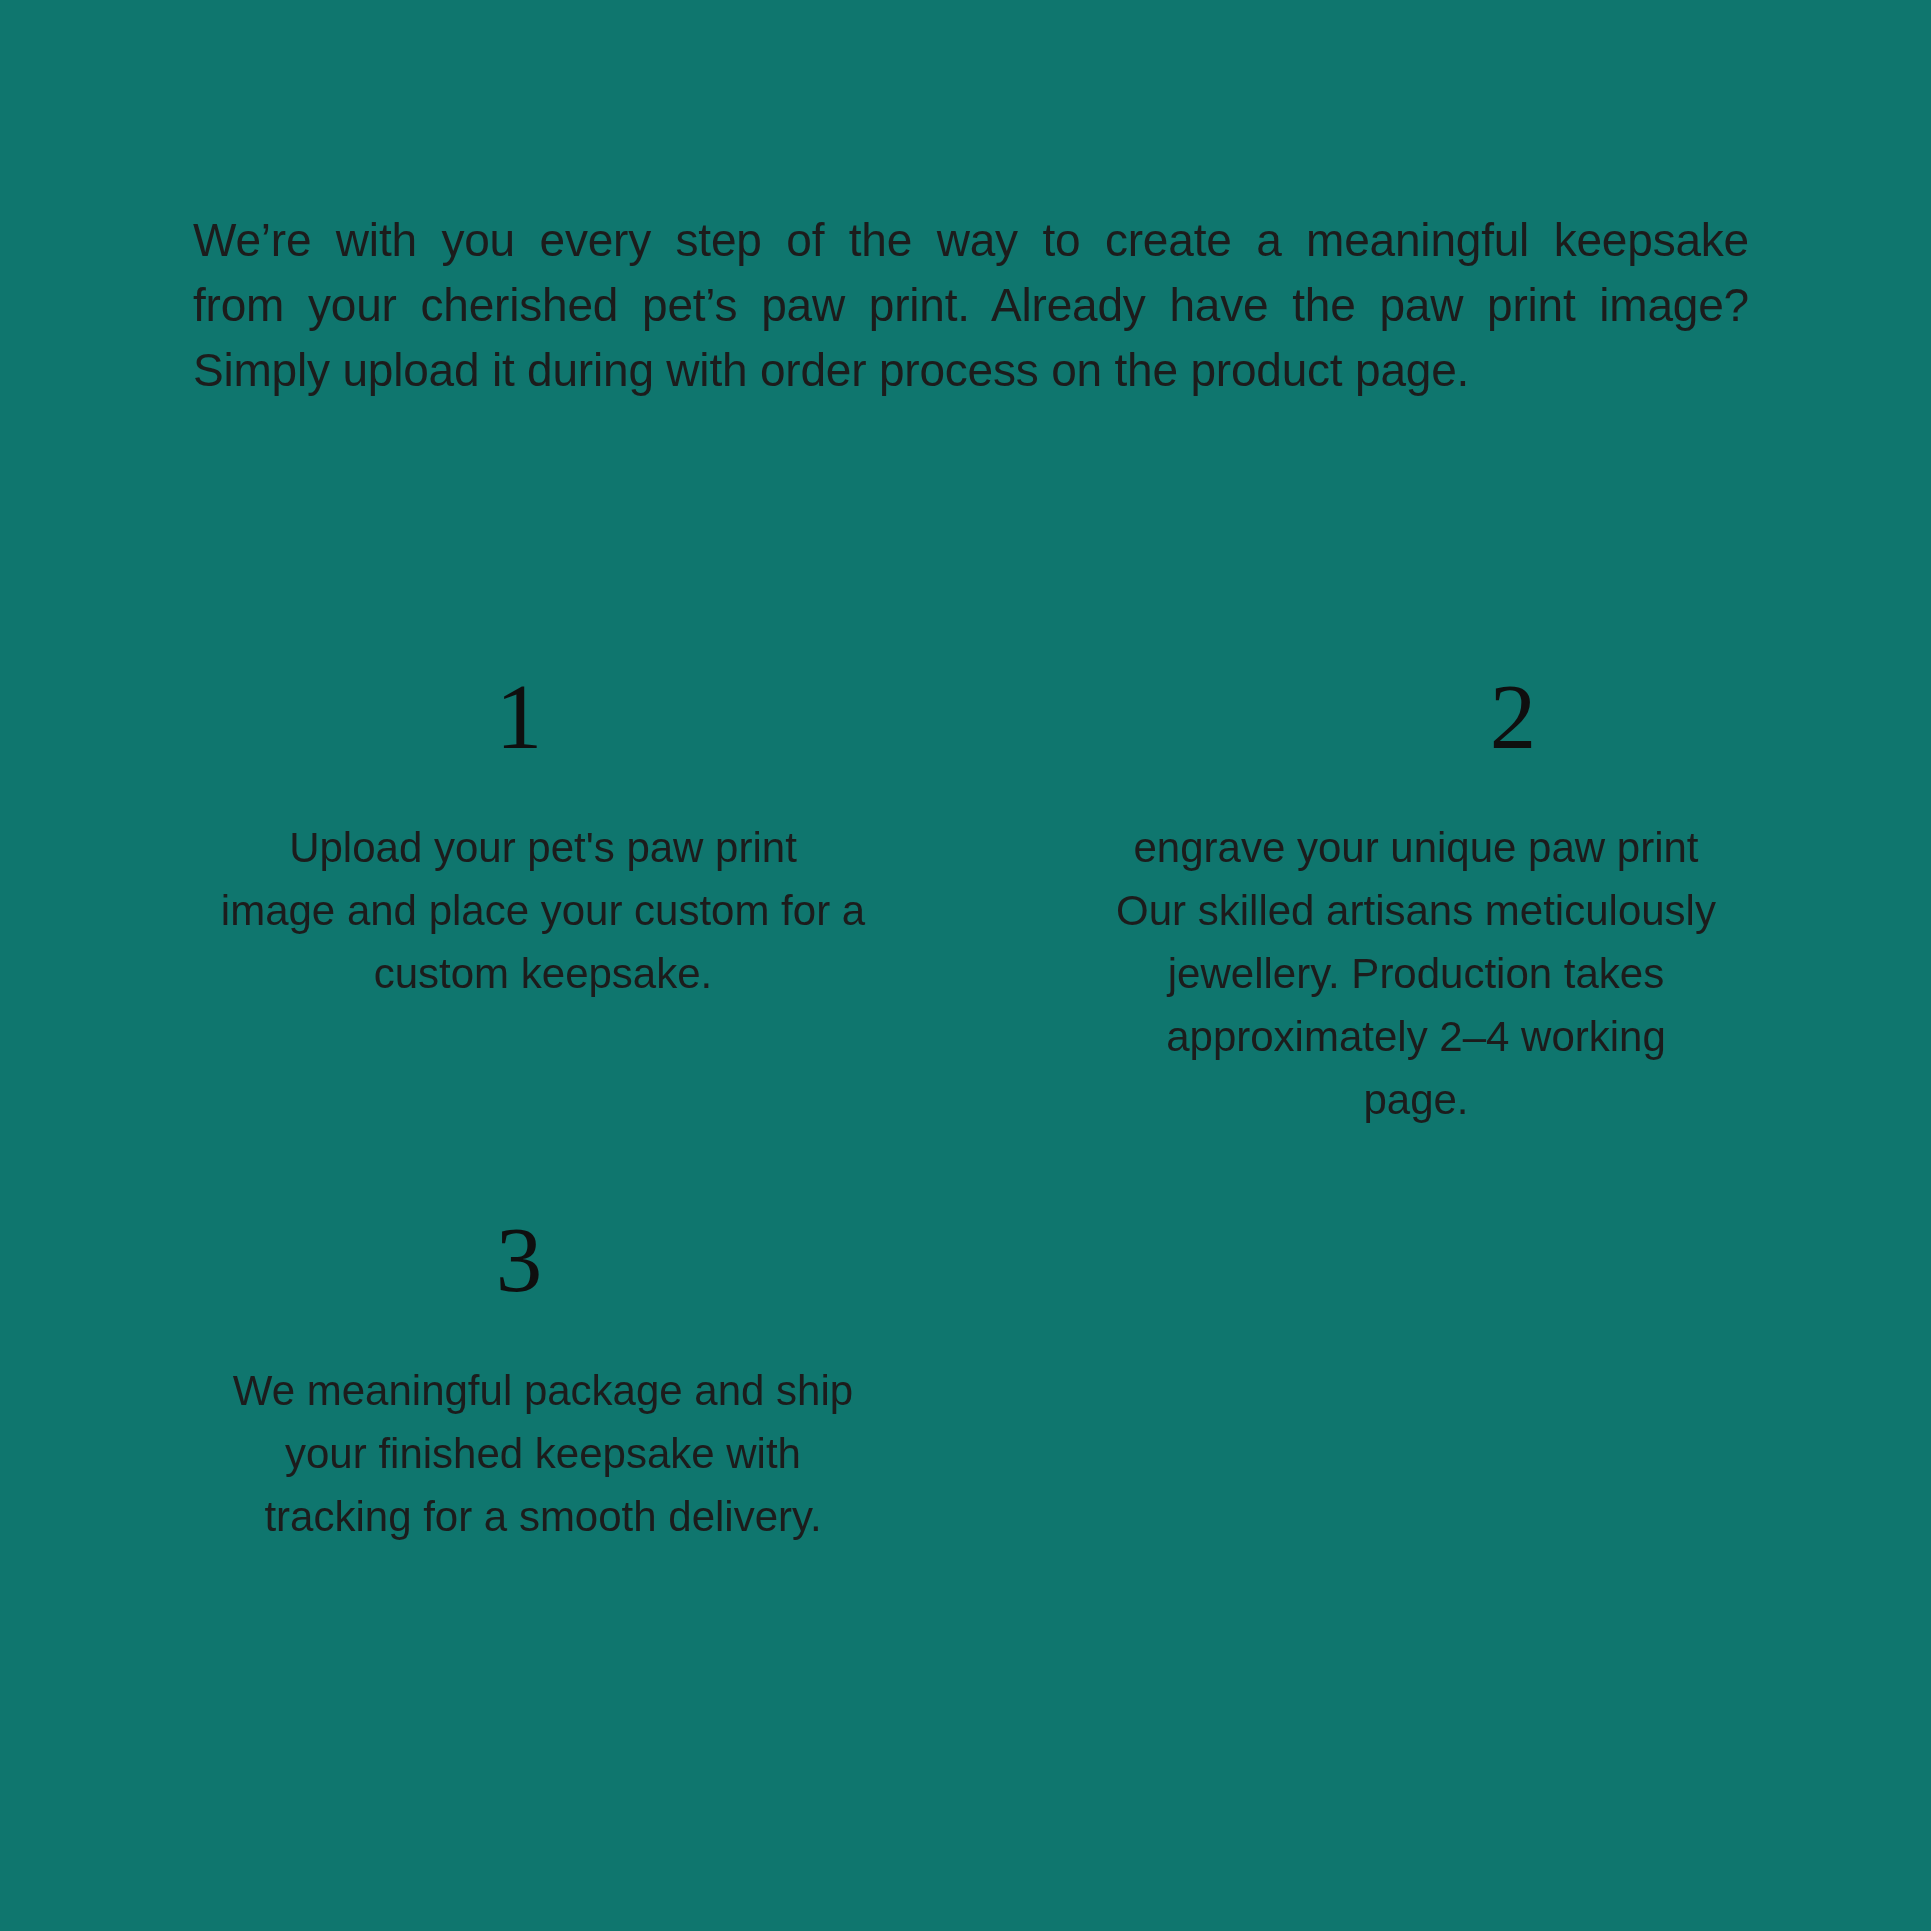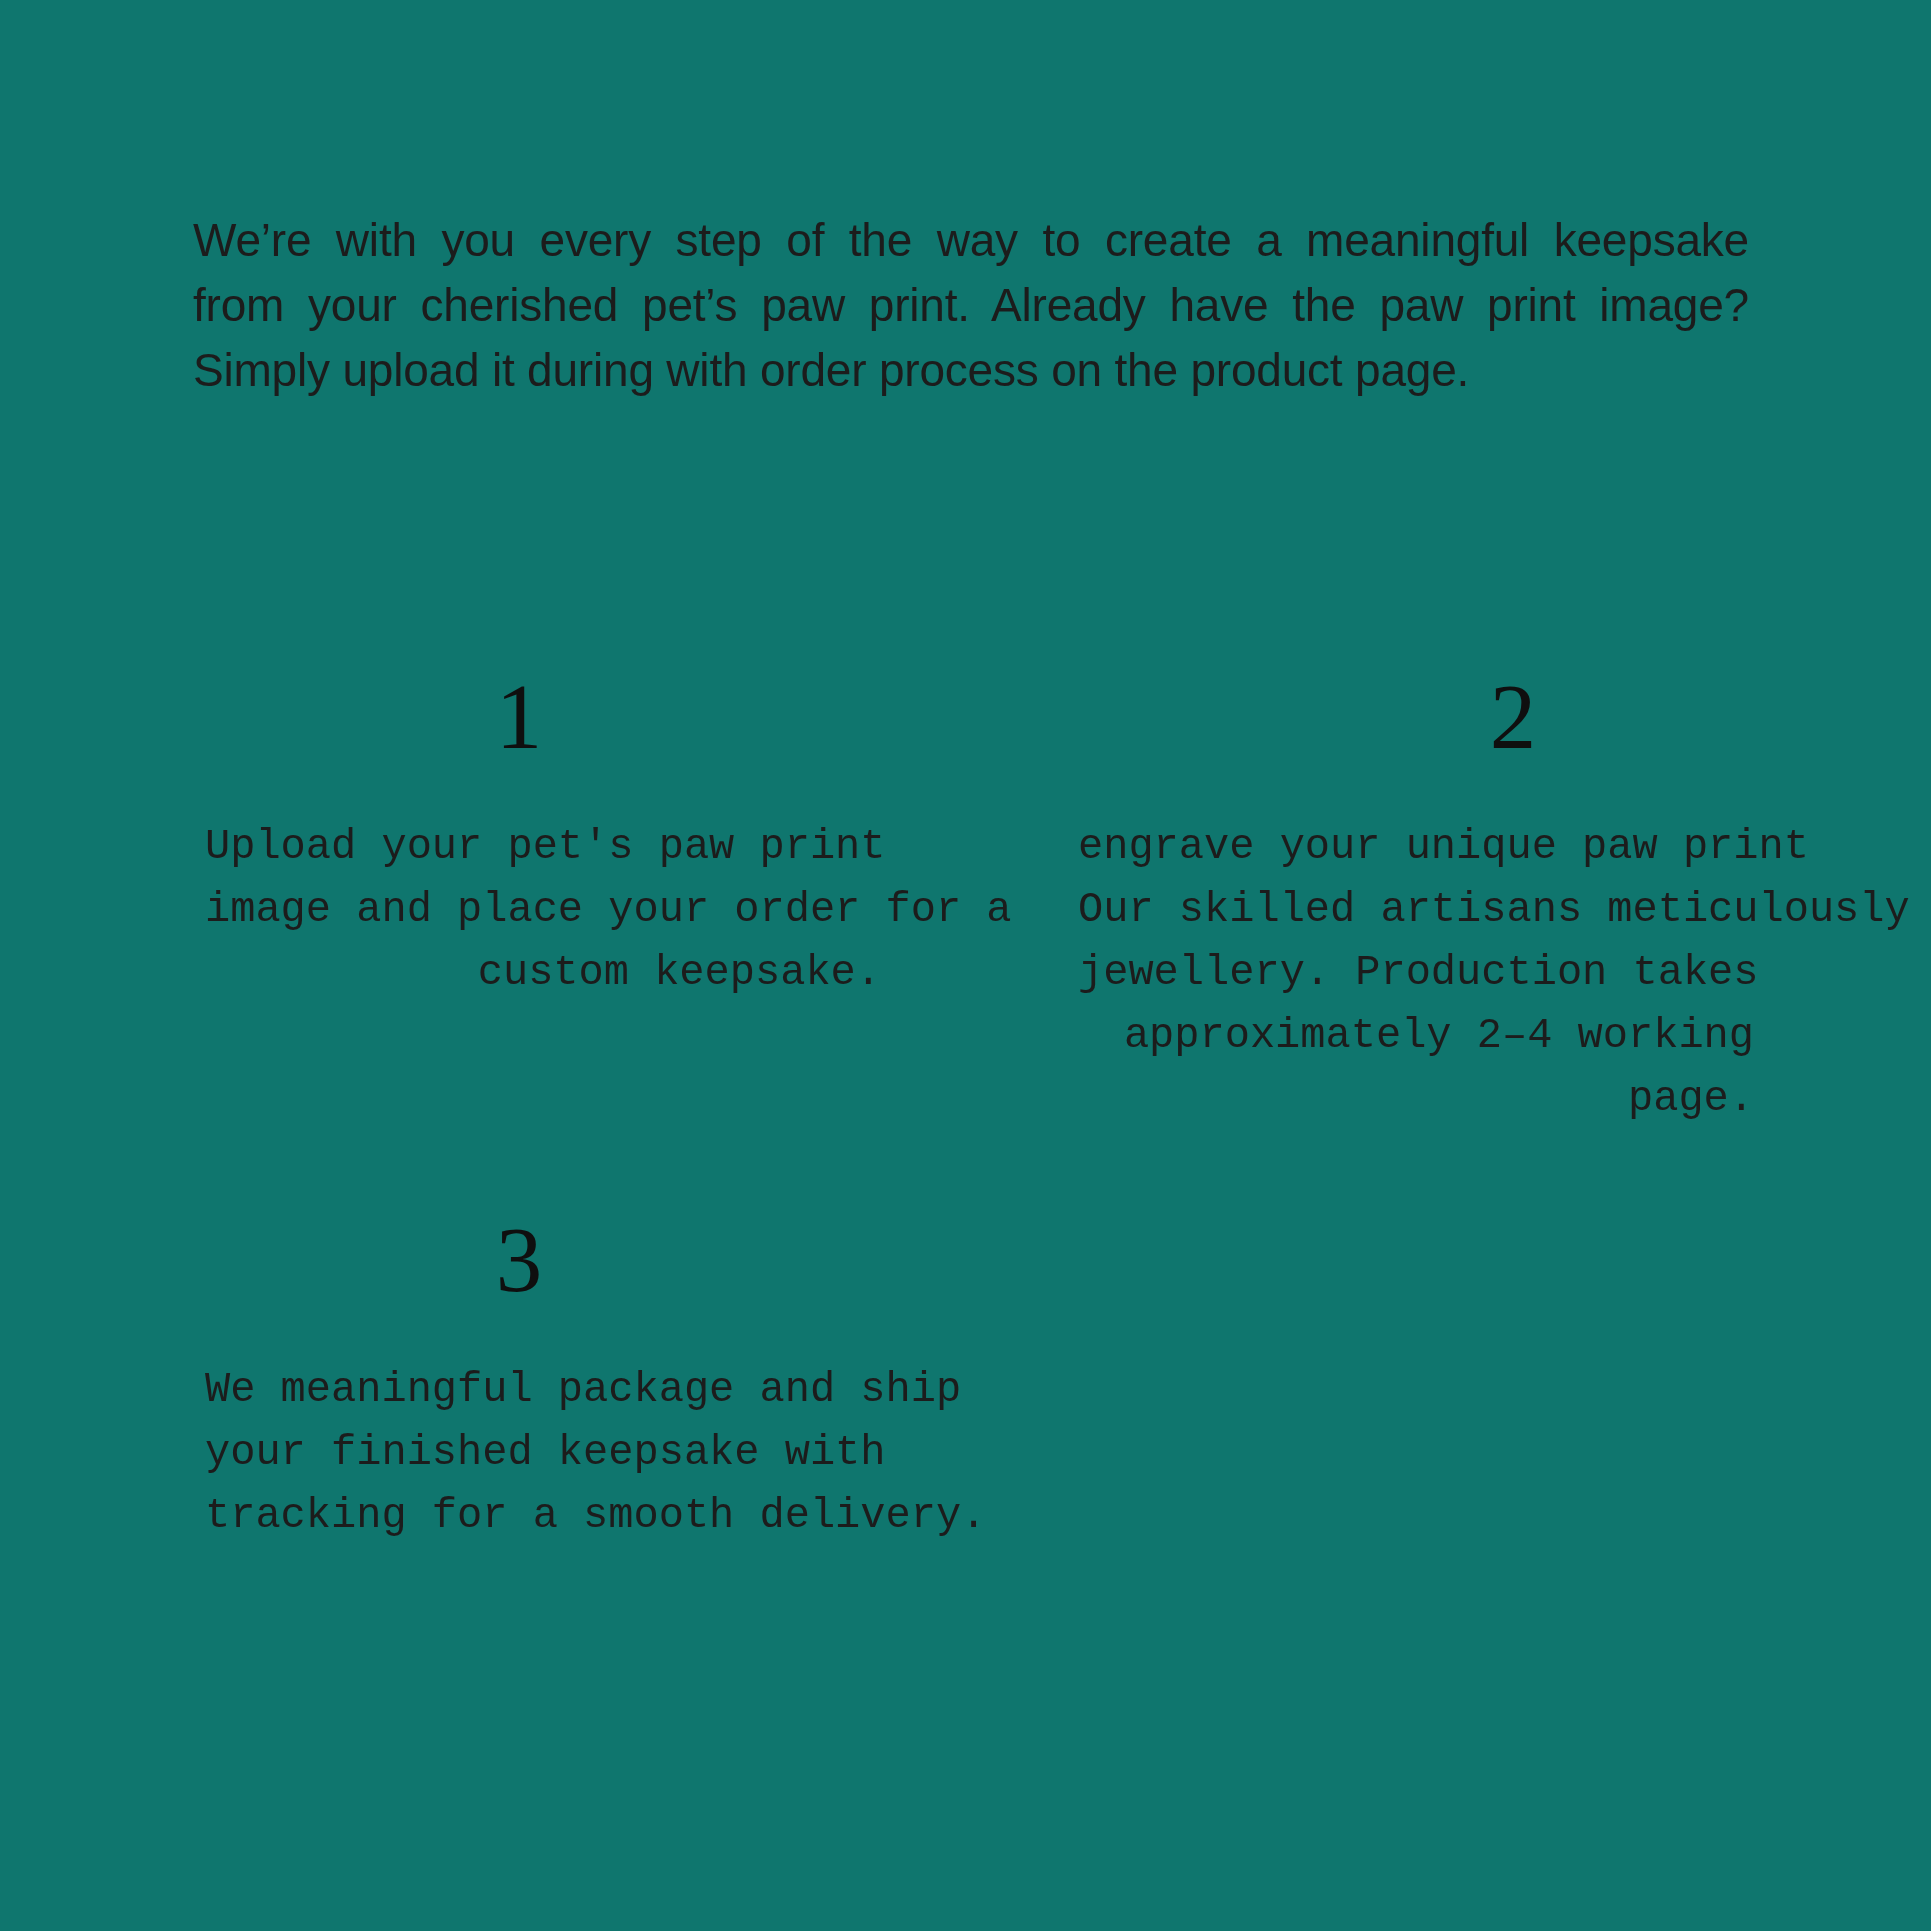--- a/index.html
+++ b/index.html
@@ -55,41 +55,40 @@
   .step-1 .step-number { transform: translateX(-24px); }
   .step-2 .step-number { transform: translateX(97px); }
   .step-3 .step-number { transform: translateX(-24px); }
   .step-description {
     margin-top: 53px;
     font-size: 42px;
     line-height: 63px;
     font-weight: 400;
   }
   .desc-line {
-    text-align: right;
+    text-align: center;
     white-space: nowrap;
-    font-family: Liberation Mono, monospace;
   }
 </style>
 </head>
 <body>
 
 <div class="canvas">
 
   <div class="intro">
     <div class="intro-line">We’re with you every step of the way to create a meaningful keepsake</div>
     <div class="intro-line">from your cherished pet’s paw print. Already have the paw print image?</div>
     <div class="intro-line last">Simply upload it during with order process on the product page.</div>
   </div>
 
   <div class="step step-1">
     <div class="step-number">1</div>
     <div class="step-description">
       <div class="desc-line">Upload your pet's paw print</div>
-      <div class="desc-line">image and place your order for a</div>
+      <div class="desc-line">image and place your custom for a</div>
       <div class="desc-line">custom keepsake.</div>
     </div>
   </div>
 
   <div class="step step-2">
     <div class="step-number">2</div>
     <div class="step-description">
       <div class="desc-line">engrave your unique paw print</div>
       <div class="desc-line">Our skilled artisans meticulously</div>
       <div class="desc-line">jewellery. Production takes</div>

